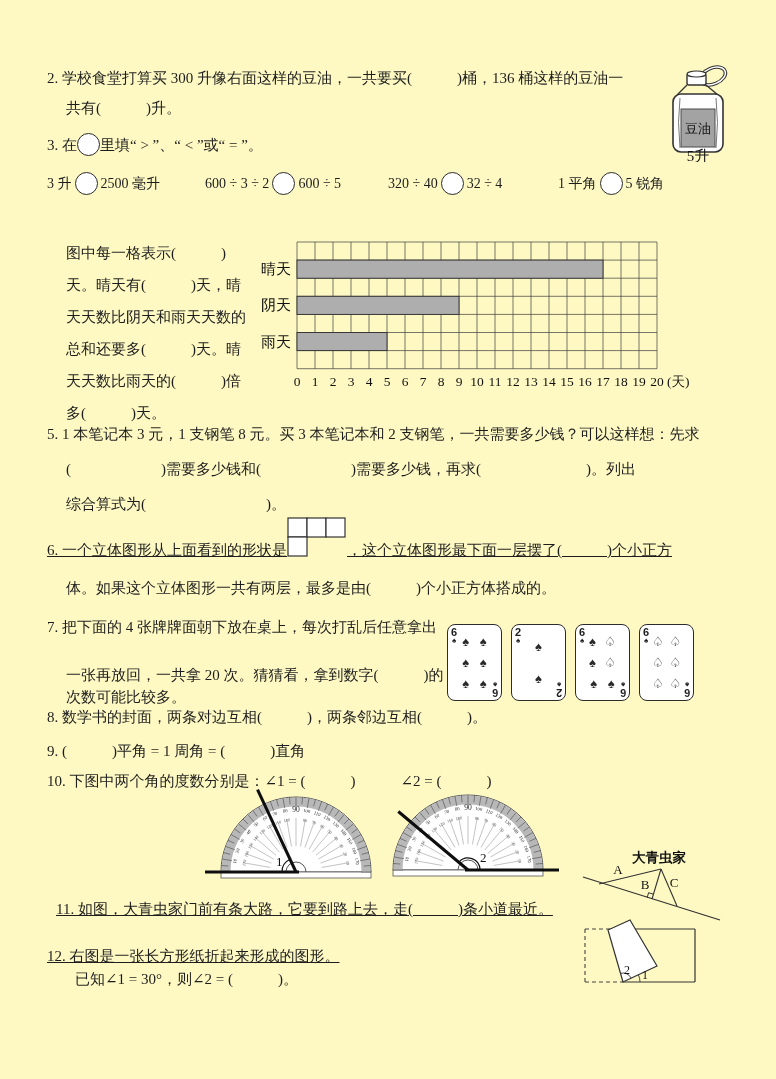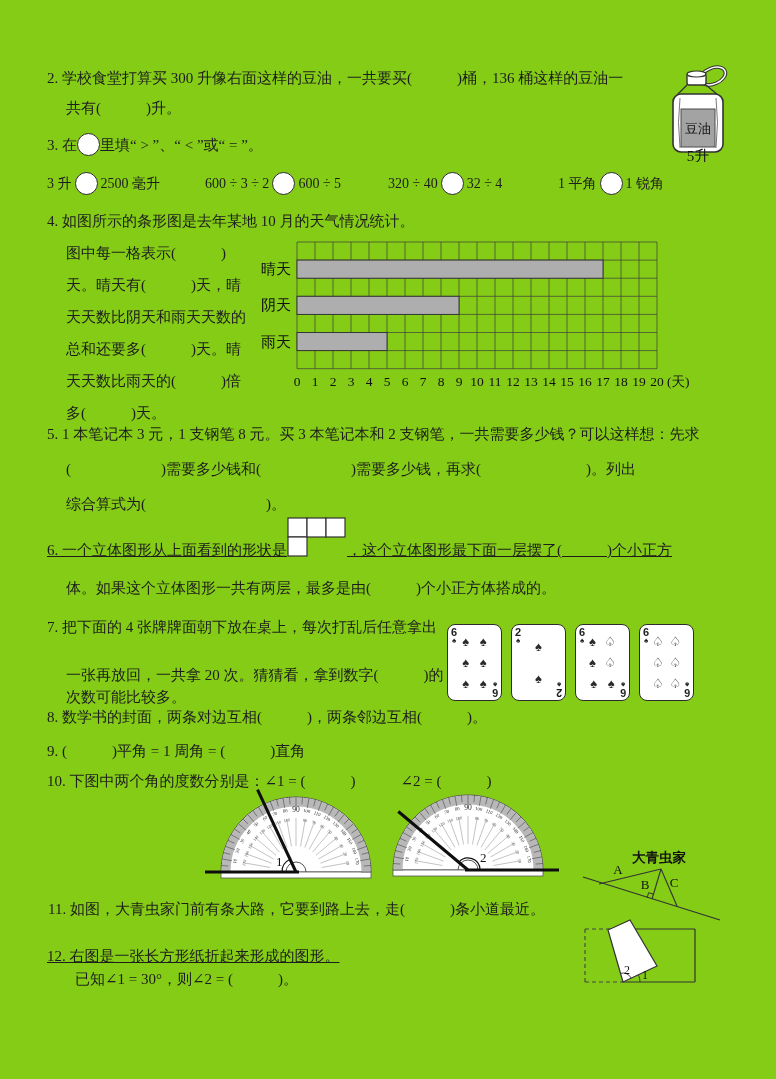--- a/index.html
+++ b/index.html
@@ -1,16 +1,16 @@
 <!DOCTYPE html>
 <html><head>
 <meta charset="utf-8">
 <style>
   html,body{margin:0;padding:0;background:#ffffff;}
-  .page{position:relative;width:776px;height:1079px;background:#84cc16;overflow:hidden;
+  .page{position:relative;width:776px;height:1079px;background:#fef9c3;overflow:hidden;
         font-family:"Liberation Serif","DejaVu Serif",serif;color:#1d1d1d;}
   .line{position:absolute;white-space:pre;font-size:15px;line-height:20px;color:#1d1d1d;}
   .circle{display:inline-block;width:21px;height:21px;border:1.4px solid #2b2b2b;border-radius:50%;
           vertical-align:-6px;background:#fff;}
   .cmp{position:absolute;display:flex;align-items:center;gap:3px;font-size:14px;white-space:pre;}
   .fig{position:absolute;}
   .q6line{position:absolute;left:47px;top:517px;display:flex;align-items:flex-end;white-space:pre;font-size:15px;text-decoration:underline;}
   .q6line .txt{padding-top:22px;}
   
   #cards{position:absolute;left:447px;top:624px;display:flex;gap:9px;}
@@ -44,23 +44,22 @@
     <rect x="21" y="47" width="34" height="38" fill="#a3a3a3" stroke="#4a4a4a" stroke-width="1"></rect>
     <text x="38" y="71" font-size="13" text-anchor="middle" fill="#111">豆油</text>
     <text x="38" y="99" font-size="15" text-anchor="middle" fill="#111">5升</text>
   </svg>
 
   <div class="line" style="left:47px;top:133px;"><span>3. 在</span><span class="circle"></span><span>里填“ &gt; ”、“ &lt; ”或“ = ”。</span></div>
 
   <div class="cmp" style="left:47px;top:172px;"><span>3 升</span><span class="circle"></span><span>2500 毫升</span></div>
   <div class="cmp" style="left:205px;top:172px;"><span>600 ÷ 3 ÷ 2</span><span class="circle"></span><span>600 ÷ 5</span></div>
   <div class="cmp" style="left:388px;top:172px;"><span>320 ÷ 40</span><span class="circle"></span><span>32 ÷ 4</span></div>
-  <div class="cmp" style="left:558px;top:172px;"><span>1 平角</span><span class="circle"></span><span>1 锐角</span></div>
-
-  <div class="line" style="left:47px;top:211px;">4. 如图所示的条形图是去年某地 10 月的天气情况统计。</div>
+  <div class="cmp" style="left:558px;top:172px;"><span>1 平角</span><span class="circle"></span><span>5 锐角</span></div>
+
   <div class="line" style="left:66px;top:243px;">图中每一格表示(　　　)</div>
   <div class="line" style="left:66px;top:275px;">天。晴天有(　　　)天，晴</div>
   <div class="line" style="left:66px;top:307px;">天天数比阴天和雨天天数的</div>
   <div class="line" style="left:66px;top:339px;">总和还要多(　　　)天。晴</div>
   <div class="line" style="left:66px;top:371px;">天天数比雨天的(　　　)倍</div>
   <div class="line" style="left:66px;top:403px;">多(　　　)天。</div>
 
   <svg id="weather-chart" class="fig" style="left:238px;top:239px;" width="505" height="150" viewBox="0 0 505 150">
       <line x1="59" y1="3" x2="59" y2="129.70000000000002" stroke="#3c3c3c" stroke-width="0.7"></line>
       <line x1="77" y1="3" x2="77" y2="129.70000000000002" stroke="#3c3c3c" stroke-width="0.7"></line>
@@ -437,21 +436,21 @@
     <line x1="8" y1="37" x2="145" y2="80" stroke="#333" stroke-width="1.3"></line>
     <line x1="86" y1="29" x2="24" y2="44" stroke="#333" stroke-width="1.1"></line>
     <line x1="86" y1="29" x2="77" y2="59" stroke="#333" stroke-width="1.1"></line>
     <line x1="86" y1="29" x2="102" y2="66" stroke="#333" stroke-width="1.1"></line>
     <path d="M72.2 57.5 L73.6 52.7 L78.4 54.2" fill="none" stroke="#333" stroke-width="1"></path>
     <text x="43" y="34" font-size="13" fill="#111" text-anchor="middle">A</text>
     <text x="70" y="49" font-size="13" fill="#111" text-anchor="middle">B</text>
     <text x="99" y="47" font-size="13" fill="#111" text-anchor="middle">C</text>
   </svg>
 
-  <div class="line" style="left:48px;top:899px;">11. 如图，大青虫家门前有条大路，它要到路上去，走(　　　)条小道最近。</div>
+  <div class="line" style="left:56px;top:899px;text-decoration:underline;">11. 如图，大青虫家门前有条大路，它要到路上去，走(　　　)条小道最近。</div>
   <div class="line" style="left:47px;top:946px;text-decoration:underline;">12. 右图是一张长方形纸折起来形成的图形。</div>
   <div class="line" style="left:75px;top:969px;">已知∠1 = 30°，则∠2 = (　　　)。</div>
 
   <svg class="fig" style="left:580px;top:917px;" width="125" height="72" viewBox="0 0 125 72">
     <line x1="5" y1="12" x2="5" y2="65" stroke="#444" stroke-width="1.1" stroke-dasharray="4 3"></line>
     <line x1="5" y1="12" x2="28" y2="12" stroke="#444" stroke-width="1.1" stroke-dasharray="4 3"></line>
     <line x1="5" y1="65" x2="43" y2="65" stroke="#444" stroke-width="1.1" stroke-dasharray="4 3"></line>
     <line x1="28" y1="12" x2="115" y2="12" stroke="#333" stroke-width="1.2"></line>
     <line x1="115" y1="12" x2="115" y2="65" stroke="#333" stroke-width="1.2"></line>
     <line x1="43" y1="65" x2="115" y2="65" stroke="#333" stroke-width="1.2"></line>

